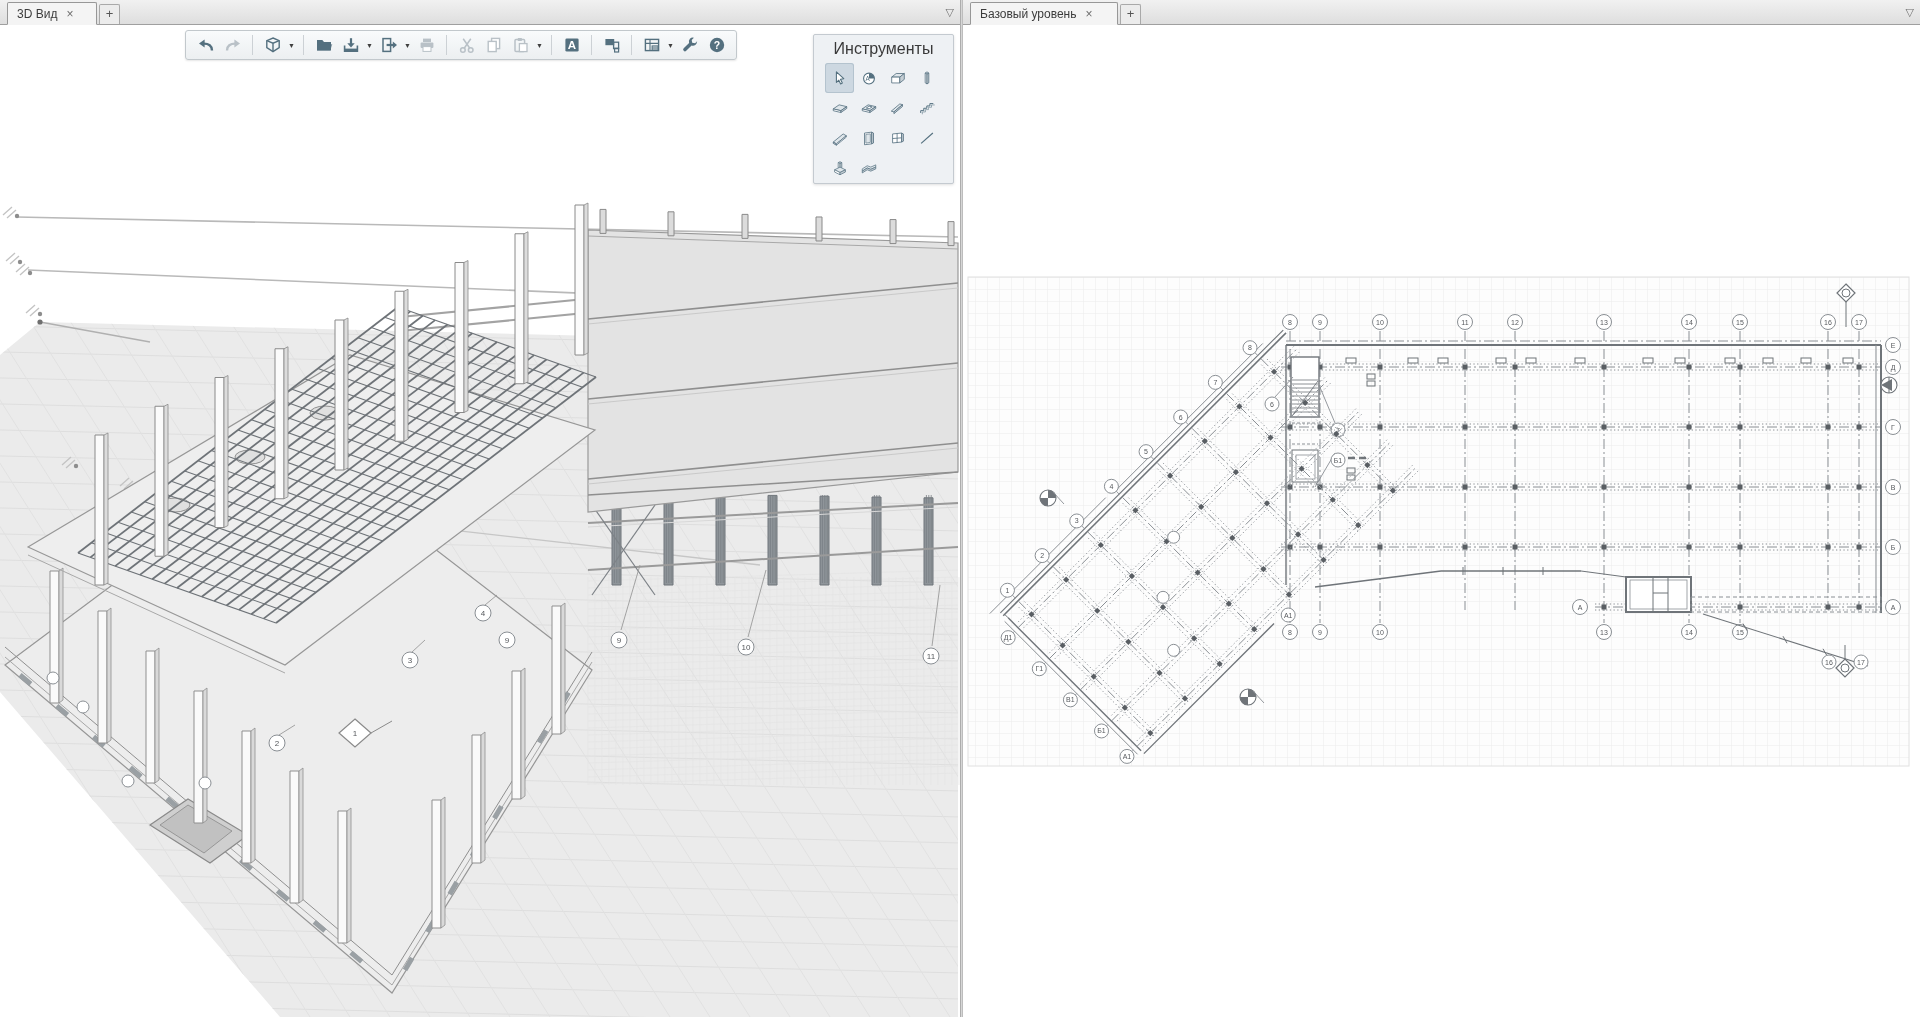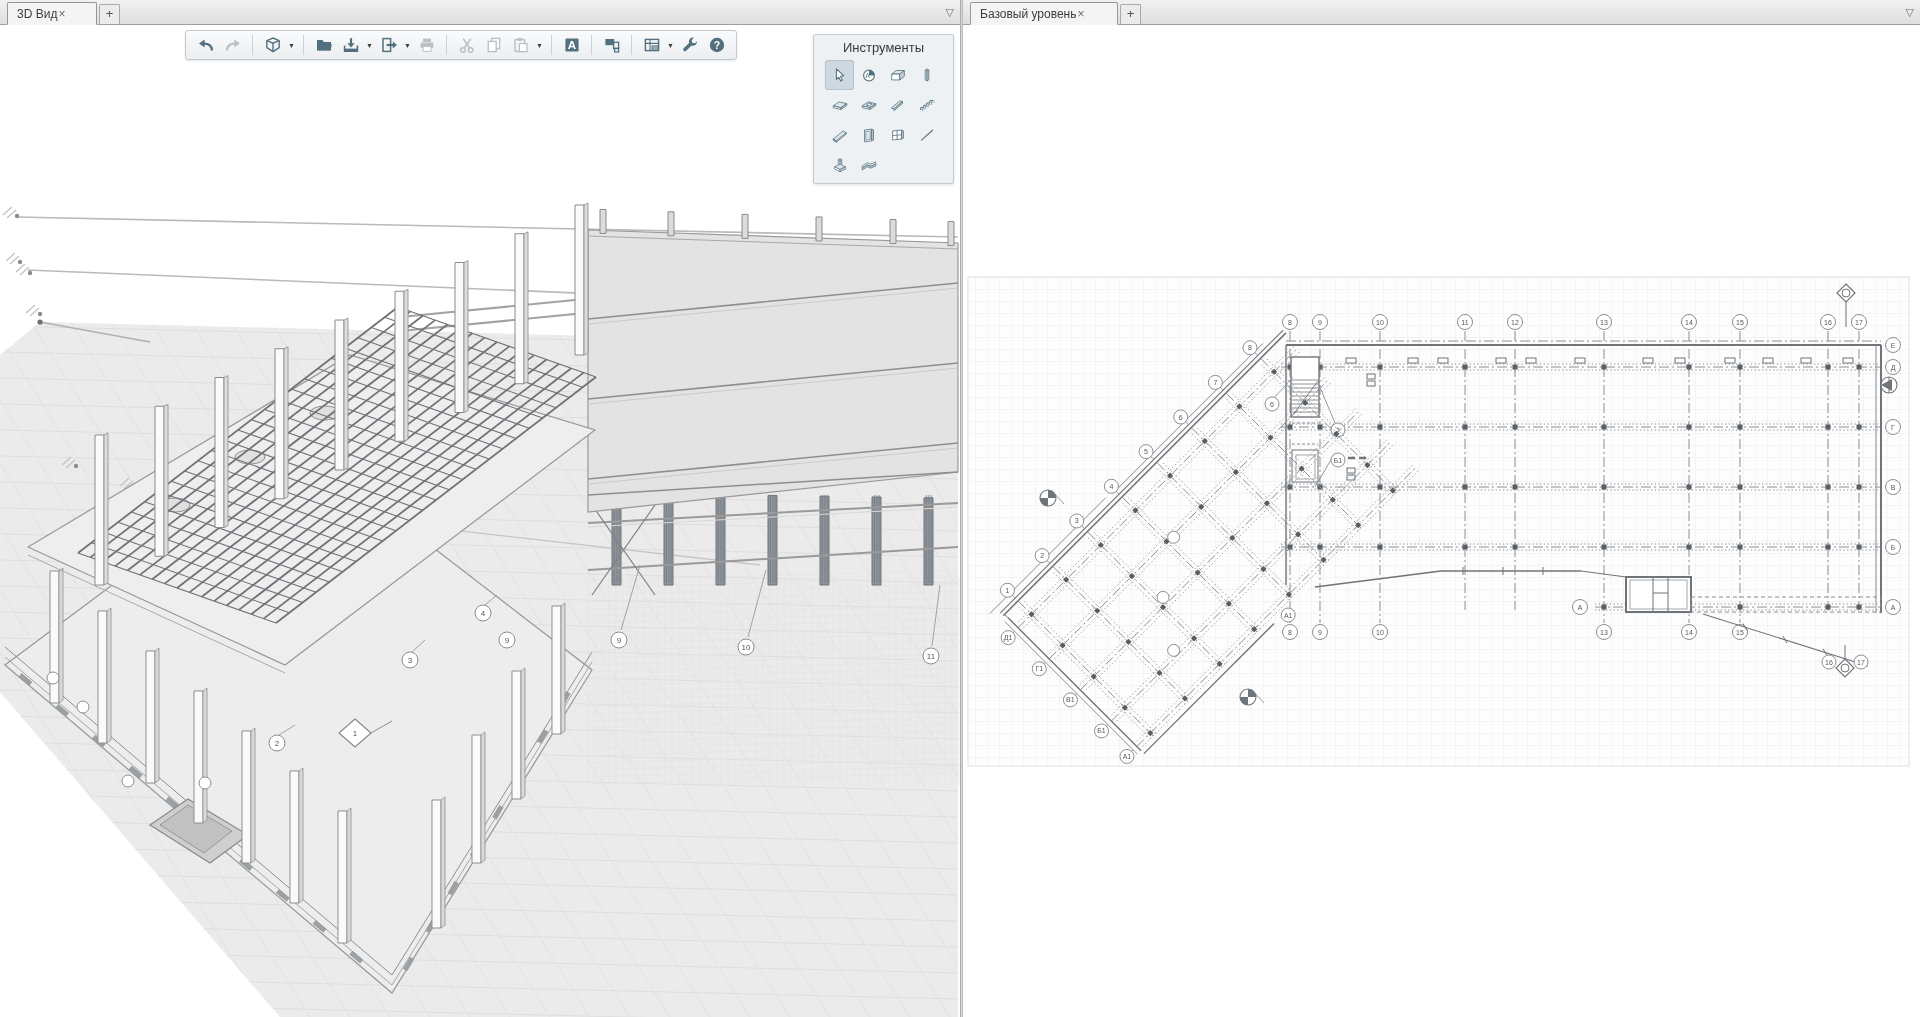--- a/index.html
+++ b/index.html
@@ -3,32 +3,32 @@
 <meta charset="utf-8">
 <style>
   html,body{margin:0;padding:0;background:#fff;}
   body{width:1920px;height:1017px;overflow:hidden;font-family:"Liberation Sans",sans-serif;-webkit-font-smoothing:antialiased;}
   .app{position:relative;width:1920px;height:1017px;box-shadow:inset 0 0 0 1px #8f9499;background:#fff;}
   .pane{position:absolute;top:0;bottom:0;}
   .pane-left{left:0;width:960px;}
   .pane-right{left:963px;width:957px;border-radius:8px;}
   .splitter{position:absolute;left:960px;top:0;bottom:0;width:3px;background:#d6d6d6;border-left:1px solid #adadad;border-right:1px solid #bdbdbd;box-sizing:border-box;z-index:9;}
   .tabbar{position:absolute;top:0;left:0;right:0;height:25px;background:linear-gradient(#f1f1f1,#dedede);border-bottom:1px solid #9f9f9f;box-sizing:border-box;z-index:5;}
-  .tab{position:absolute;left:7px;top:2px;bottom:-1px;background:#f4f4f4;border:1px solid #979797;border-bottom:1px solid #f4f4f4;border-radius:2px 2px 0 0;display:flex;align-items:center;padding:0 9px;font-size:12px;color:#3c3c3c;cursor:default;}
+  .tab{position:absolute;left:7px;top:2px;bottom:-1px;background:#f4f4f4;border:1px solid #979797;border-bottom:1px solid #f4f4f4;border-radius:2px 2px 0 0;display:flex;align-items:center;gap:8px;padding:0 9px;font-size:12px;color:#3c3c3c;cursor:default;}
   .tab-close{color:#6e6e6e;font-size:12px;line-height:1;padding:0 1px;}
   .tab-add{position:absolute;top:4px;height:20px;width:21px;background:#ececec;border:1px solid #a9a9a9;border-bottom:none;border-radius:2px 2px 0 0;text-align:center;font-size:13px;color:#555;line-height:18px;box-sizing:border-box;}
   .tab-overflow{position:absolute;right:6px;top:4px;font-size:11px;color:#6d6d6d;line-height:16px;}
   .content{position:absolute;top:25px;left:0;right:0;bottom:0;background:#fff;overflow:hidden;}
   svg.canvas{position:absolute;left:0;top:0;}
   .toolbar{position:absolute;left:185px;top:5px;height:30px;background:linear-gradient(#f9fbfc,#eceff1);border:1px solid #c2c8cc;border-radius:3px;display:flex;align-items:center;padding:0 7px;gap:2px;box-shadow:0 1px 2px rgba(0,0,0,.10);box-sizing:border-box;z-index:6;}
   .tb-btn{width:25px;height:24px;display:flex;align-items:center;justify-content:center;border-radius:2px;}
   .tb-arrow{width:9px;font-size:7px;color:#3f3f3f;text-align:center;}
   .tb-sep{width:1px;height:20px;background:#ccd1d5;margin:0 5px;}
   .toolspanel{position:absolute;left:813px;top:9px;width:141px;height:150px;background:#eef1f4;border:1px solid #c4cad0;border-radius:2px;box-shadow:0 1px 3px rgba(0,0,0,.13);box-sizing:border-box;z-index:6;}
-  .tools-title{text-align:center;font-size:13px;color:#393939;padding-top:5px;}
+  .tools-title{text-align:center;font-size:16px;color:#393939;padding-top:5px;}
   .tools-grid{display:grid;grid-template-columns:repeat(4,29px);grid-auto-rows:30px;margin:5px 0 0 11px;}
   .tool-cell{display:flex;align-items:center;justify-content:center;border-radius:3px;}
   .tool-cell.selected{background:#cdd8e1;box-shadow:inset 0 0 0 1px #b4c3ce;}
 </style>
 </head>
 <body>
 
 <div class="app">
 
   <div class="pane pane-left">

